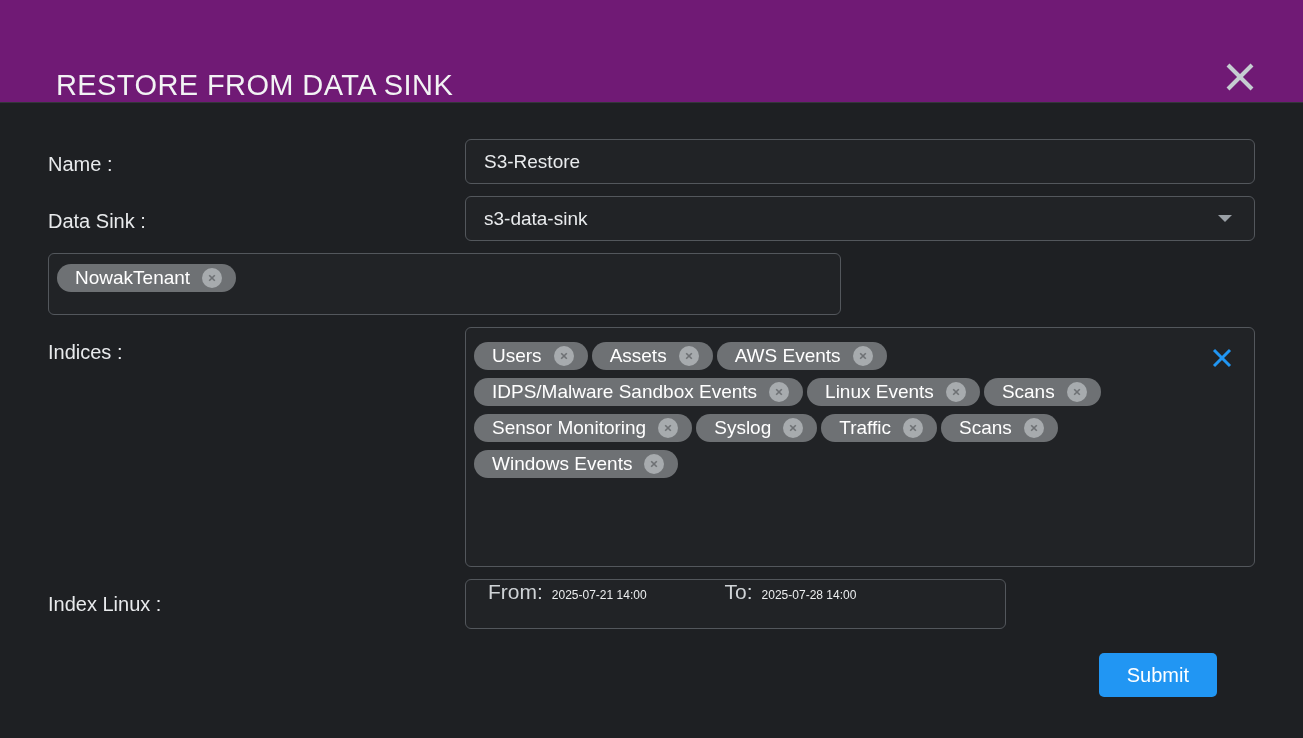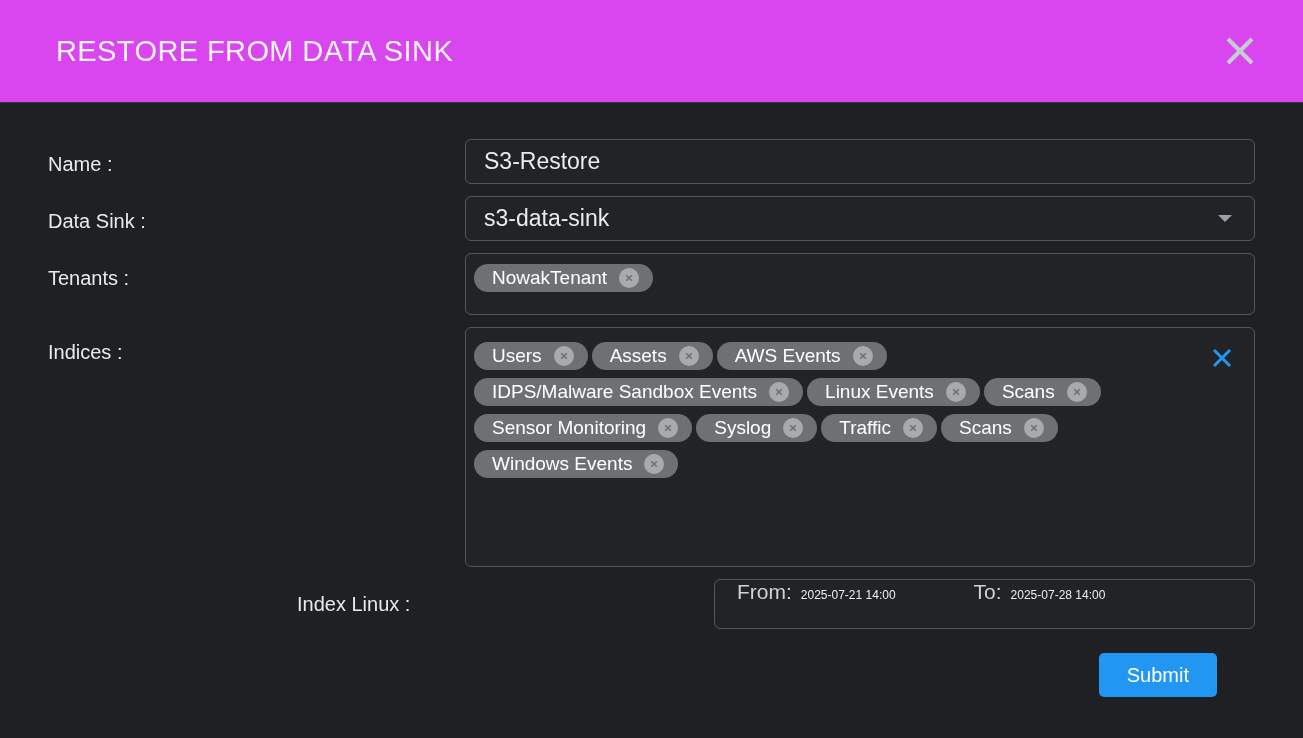--- a/index.html
+++ b/index.html
@@ -17,24 +17,24 @@
     height: 738px;
     background: #1e2023;
     display: flex;
     flex-direction: column;
   }
 
   
   .dialog-header {
     height: 103px;
     min-height: 103px;
-    background: #d946ef;
+    background: #701a75;
     border-bottom: 1px solid #33363a;
     display: flex;
-    align-items: center;
+    align-items: flex-end;
     justify-content: space-between;
     padding: 0 38px 0 56px;
   }
 
   .dialog-title {
     font-size: 29px;
     font-weight: 400;
     color: #f2f3f4;
     letter-spacing: 0.4px;
     white-space: nowrap;
@@ -56,21 +56,20 @@
   .dialog-body {
     flex: 1;
     padding: 36px 48px 0 48px;
     position: relative;
   }
 
   .form-row {
     display: flex;
     align-items: flex-start;
     margin-bottom: 12px;
-    justify-content: flex-end;
   }
 
   .form-label {
     width: 417px;
     min-width: 417px;
     color: #e8eaec;
     font-size: 20px;
     font-weight: 400;
     padding-top: 14px;
     white-space: nowrap;
@@ -83,21 +82,21 @@
     border: 1px solid #53575c;
     border-radius: 6px;
     min-height: 45px;
     display: flex;
     align-items: center;
     padding: 0 18px;
   }
 
   .field-text {
     color: #e9ebed;
-    font-size: 23px;
+    font-size: 19px;
   }
 
   
   .field.select-field {
     justify-content: space-between;
     padding-right: 22px;
     cursor: pointer;
   }
   .caret {
     width: 0; height: 0;
@@ -236,21 +235,20 @@
 
     <div class="form-row">
       <div class="form-label">Data Sink :</div>
       <div class="field select-field">
         <span class="field-text">s3-data-sink</span>
         <span class="caret"></span>
       </div>
     </div>
 
     <div class="form-row">
-      <div class="form-label">Tenants :</div>
       <div class="field chips-field" style="min-height:62px;">
         <div class="chips-wrap" id="tenant-chips">
             <span class="chip">
               <span class="chip-label">NowakTenant</span>
               <span class="chip-remove">
                 <svg width="12" height="12" viewBox="0 0 12 12">
                   <line x1="3.2" y1="3.2" x2="8.8" y2="8.8" stroke="#6e7174" stroke-width="1.6"></line>
                   <line x1="8.8" y1="3.2" x2="3.2" y2="8.8" stroke="#6e7174" stroke-width="1.6"></line>
                 </svg>
               </span>

